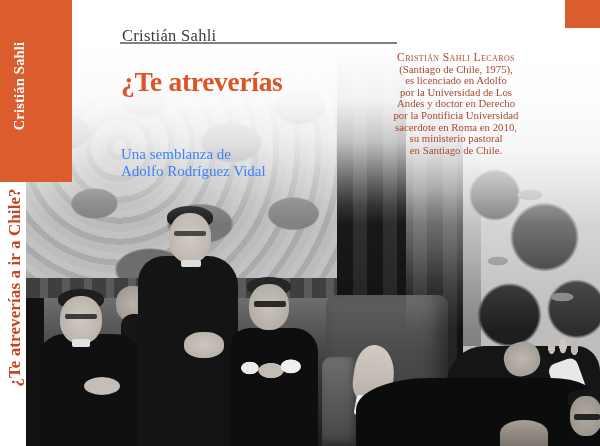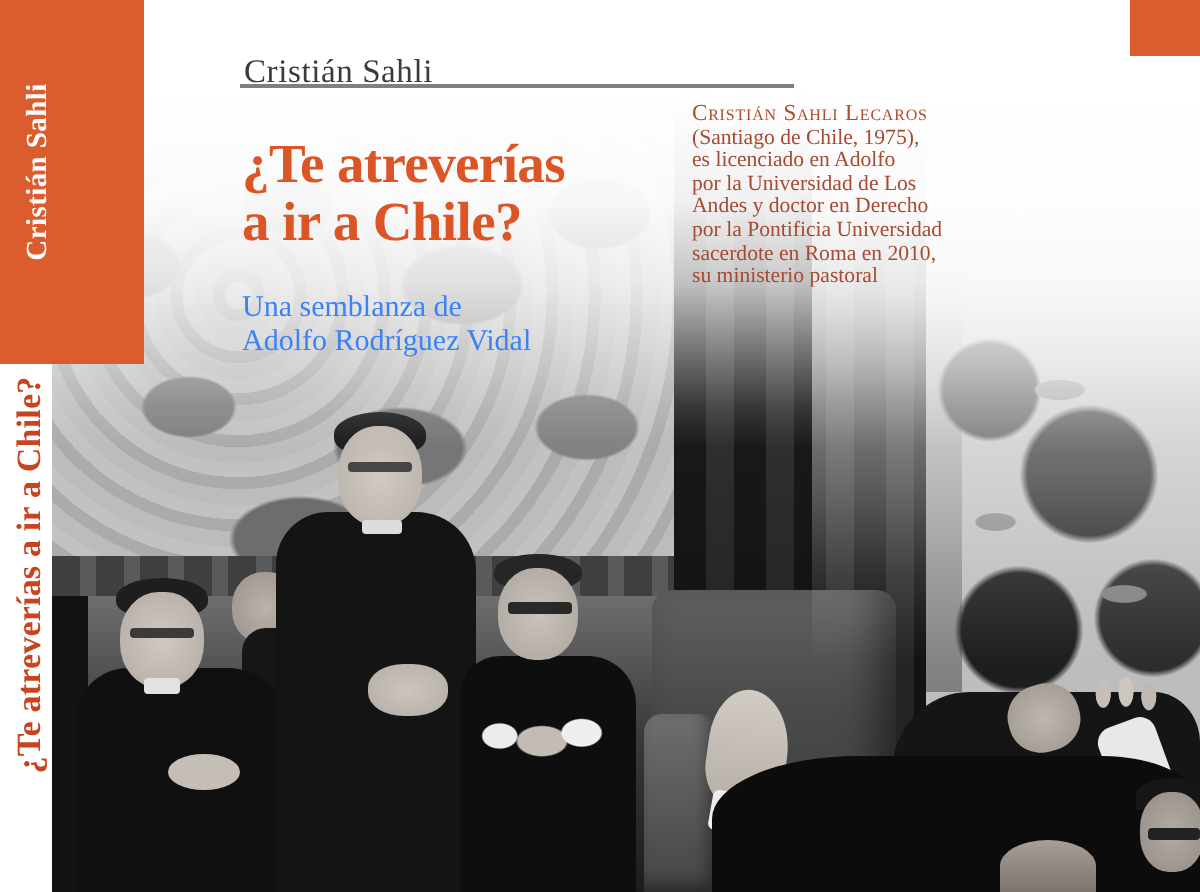--- a/index.html
+++ b/index.html
@@ -126,21 +126,21 @@
   
   .orange-box-main{position:absolute;left:0;top:0;width:72px;height:182px;background:#db5c2c;}
   .orange-box-corner{position:absolute;left:565px;top:0;width:35px;height:28px;background:#db5c2c;}
   .vtext{position:absolute;transform-origin:0 0;transform:rotate(-90deg);white-space:nowrap;text-align:center;}
   .spine-author{left:5px;top:135px;width:98px;height:28px;line-height:28px;color:#ffffff;font-size:14.5px;font-weight:bold;letter-spacing:0.2px;}
   .spine-title{left:2px;top:440px;width:305px;height:25px;line-height:25px;color:#c8441e;font-size:17px;font-weight:bold;letter-spacing:0.1px;}
   .cover-author{position:absolute;left:122px;top:26px;font-size:16.5px;color:#3b3b3b;letter-spacing:0.3px;}
   .rule{position:absolute;left:120px;top:42px;width:277px;height:1.5px;background:#808080;}
   .cover-title{position:absolute;left:121px;top:68px;font-size:27.5px;line-height:28.5px;font-weight:bold;color:#dc5527;letter-spacing:-0.3px;}
   .cover-subtitle{position:absolute;left:121px;top:146px;font-size:15px;line-height:16.5px;color:#3b82f6;}
-  .bio{position:absolute;right:34px;top:52px;width:220px;text-align:left;font-size:10.8px;line-height:11.6px;color:#a64a31;}
+  .bio{position:absolute;right:34px;top:52px;width:220px;text-align:center;font-size:10.8px;line-height:11.6px;color:#a64a31;}
   .bio-name{font-variant:small-caps;font-size:11.5px;color:#b34a2c;letter-spacing:0.4px;}
 </style>
 </head>
 <body>
 
 <div class="page">
 
   <div class="photo" aria-label="Black-and-white photograph: a smiling priest in a black cassock stands before a tapestry and dark curtain, with seated priests beside him, an empty velvet armchair, a large leafy plant, and an audience below with raised hands">
     <div class="tapestry"></div>
     <div class="tapestry-fringe"></div>
@@ -188,31 +188,31 @@
   <div class="orange-box-main"></div>
   <div class="orange-box-corner"></div>
 
   <div class="vtext spine-author">Cristián Sahli</div>
   <div class="vtext spine-title">¿Te atreverías a ir a Chile?</div>
 
   <div class="cover-author">Cristián Sahli</div>
   <div class="rule"></div>
   <div class="cover-title">
     <div>¿Te atreverías</div>
-    <div>a ir a Chile?</div>
   </div>
   <div class="cover-subtitle">
     <div>Una semblanza de</div>
     <div>Adolfo Rodríguez Vidal</div>
   </div>
 
   <div class="bio">
     <div class="bio-name">Cristián Sahli Lecaros</div>
     <div>(Santiago de Chile, 1975),</div>
     <div>es licenciado en Adolfo</div>
     <div>por la Universidad de Los</div>
     <div>Andes y doctor en Derecho</div>
     <div>por la Pontificia Universidad</div>
     <div>sacerdote en Roma en 2010,</div>
     <div>su ministerio pastoral</div>
+    <div>en Santiago de Chile.</div>
   </div>
 
 </div>
 
 </body></html>

